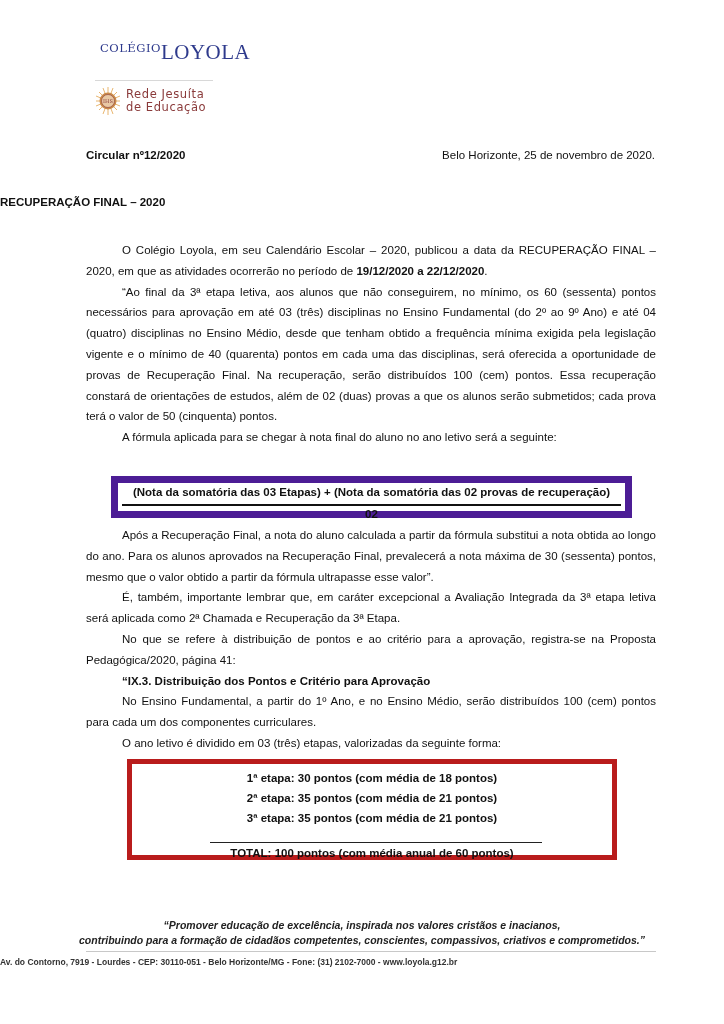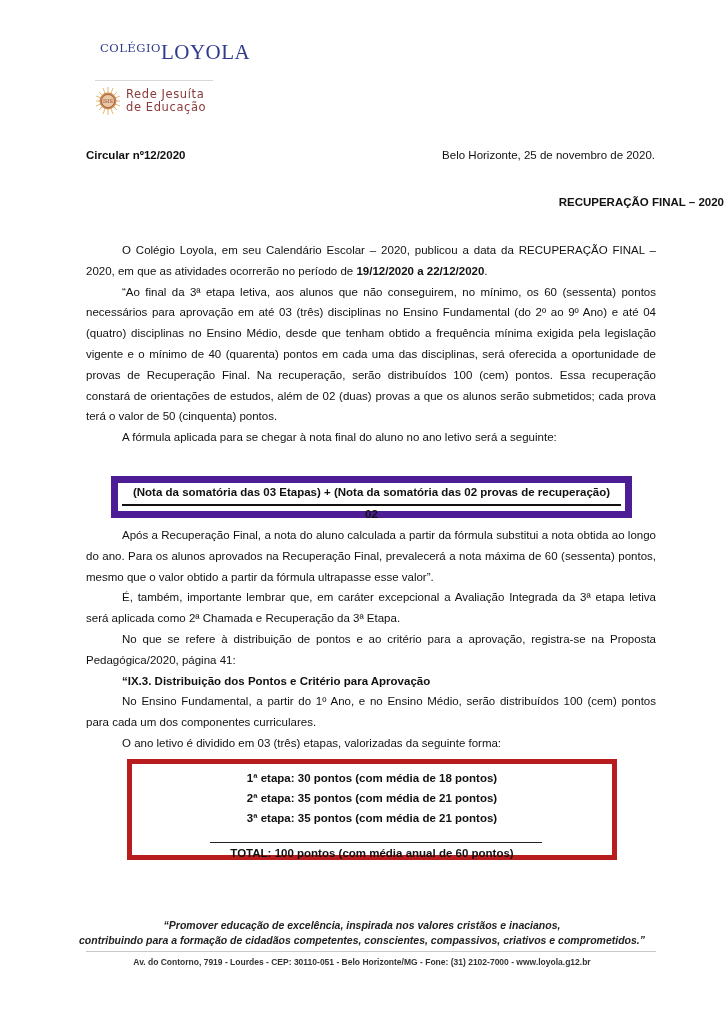--- a/index.html
+++ b/index.html
@@ -104,21 +104,21 @@
       display: flex;
       justify-content: space-between;
       font-size: 11.5px;
     }
     .circular { font-weight: bold; }
 
     .doc-title {
       position: absolute;
       left: 0; right: 0;
       top: 196px;
-      text-align: right;
+      text-align: left;
       font-weight: bold;
       font-size: 11.5px;
     }
 
     .body-text {
       position: absolute;
       left: 86px;
       width: 570px;
       font-size: 11.5px;
       line-height: 20.8px;
@@ -203,21 +203,20 @@
       left: 86px;
       width: 570px;
       top: 951px;
       height: 1px;
       background: #c8c8c8;
     }
     .footer-address {
       position: absolute;
       left: 0; right: 0;
       top: 957px;
-      text-align: center;
       font-weight: bold;
       font-size: 8.5px;
       color: #333;
     }
   </style>
 </head>
 <body>
 
 <div class="page">
 
@@ -277,21 +276,21 @@
     <p>A fórmula aplicada para se chegar à nota final do aluno no ano letivo será a seguinte:</p>
   </div>
 
   <div class="formula-box">
     <div class="formula-num">(Nota da somatória das 03 Etapas) + (Nota da somatória das 02 provas de recuperação)</div>
     <div class="formula-line"></div>
     <div class="formula-den">02</div>
   </div>
 
   <div class="body-text" style="top: 525px;">
-    <p>Após a Recuperação Final, a nota do aluno calculada a partir da fórmula substitui a nota obtida ao longo do ano. Para os alunos aprovados na Recuperação Final, prevalecerá a nota máxima de 60 (sessenta) pontos, mesmo que o valor obtido a partir da fórmula ultrapasse esse valor”.</p>
+    <p>Após a Recuperação Final, a nota do aluno calculada a partir da fórmula substitui a nota obtida ao longo do ano. Para os alunos aprovados na Recuperação Final, prevalecerá a nota máxima de 30 (sessenta) pontos, mesmo que o valor obtido a partir da fórmula ultrapasse esse valor”.</p>
     <p>É, também, importante lembrar que, em caráter excepcional a Avaliação Integrada da 3ª etapa letiva será aplicada como 2ª Chamada e Recuperação da 3ª Etapa.</p>
     <p>No que se refere à distribuição de pontos e ao critério para a aprovação, registra-se na Proposta Pedagógica/2020, página 41:</p>
     <p class="b">“IX.3. Distribuição dos Pontos e Critério para Aprovação</p>
     <p>No Ensino Fundamental, a partir do 1º Ano, e no Ensino Médio, serão distribuídos 100 (cem) pontos para cada um dos componentes curriculares.</p>
     <p>O ano letivo é dividido em 03 (três) etapas, valorizadas da seguinte forma:</p>
   </div>
 
   <div class="points-box">
     <div class="points-line" style="top: 4px;">1ª etapa: 30 pontos (com média de 18 pontos)</div>
     <div class="points-line" style="top: 24px;">2ª etapa: 35 pontos (com média de 21 pontos)</div>

